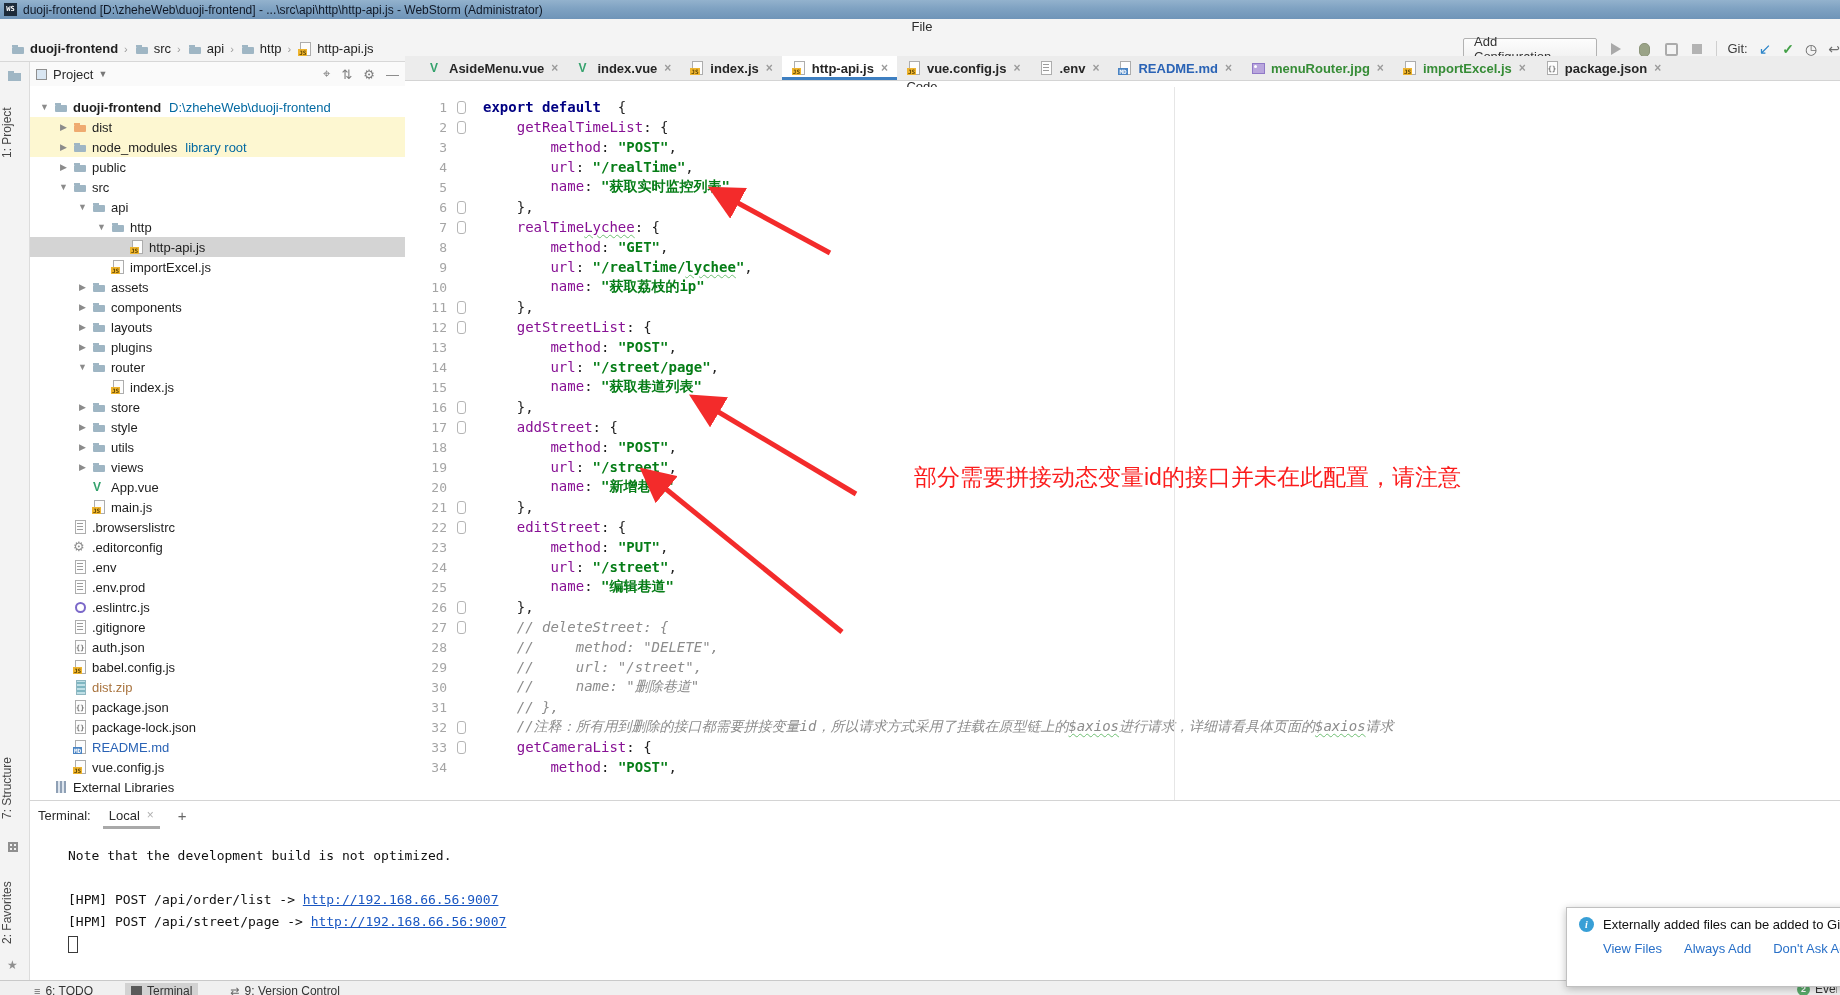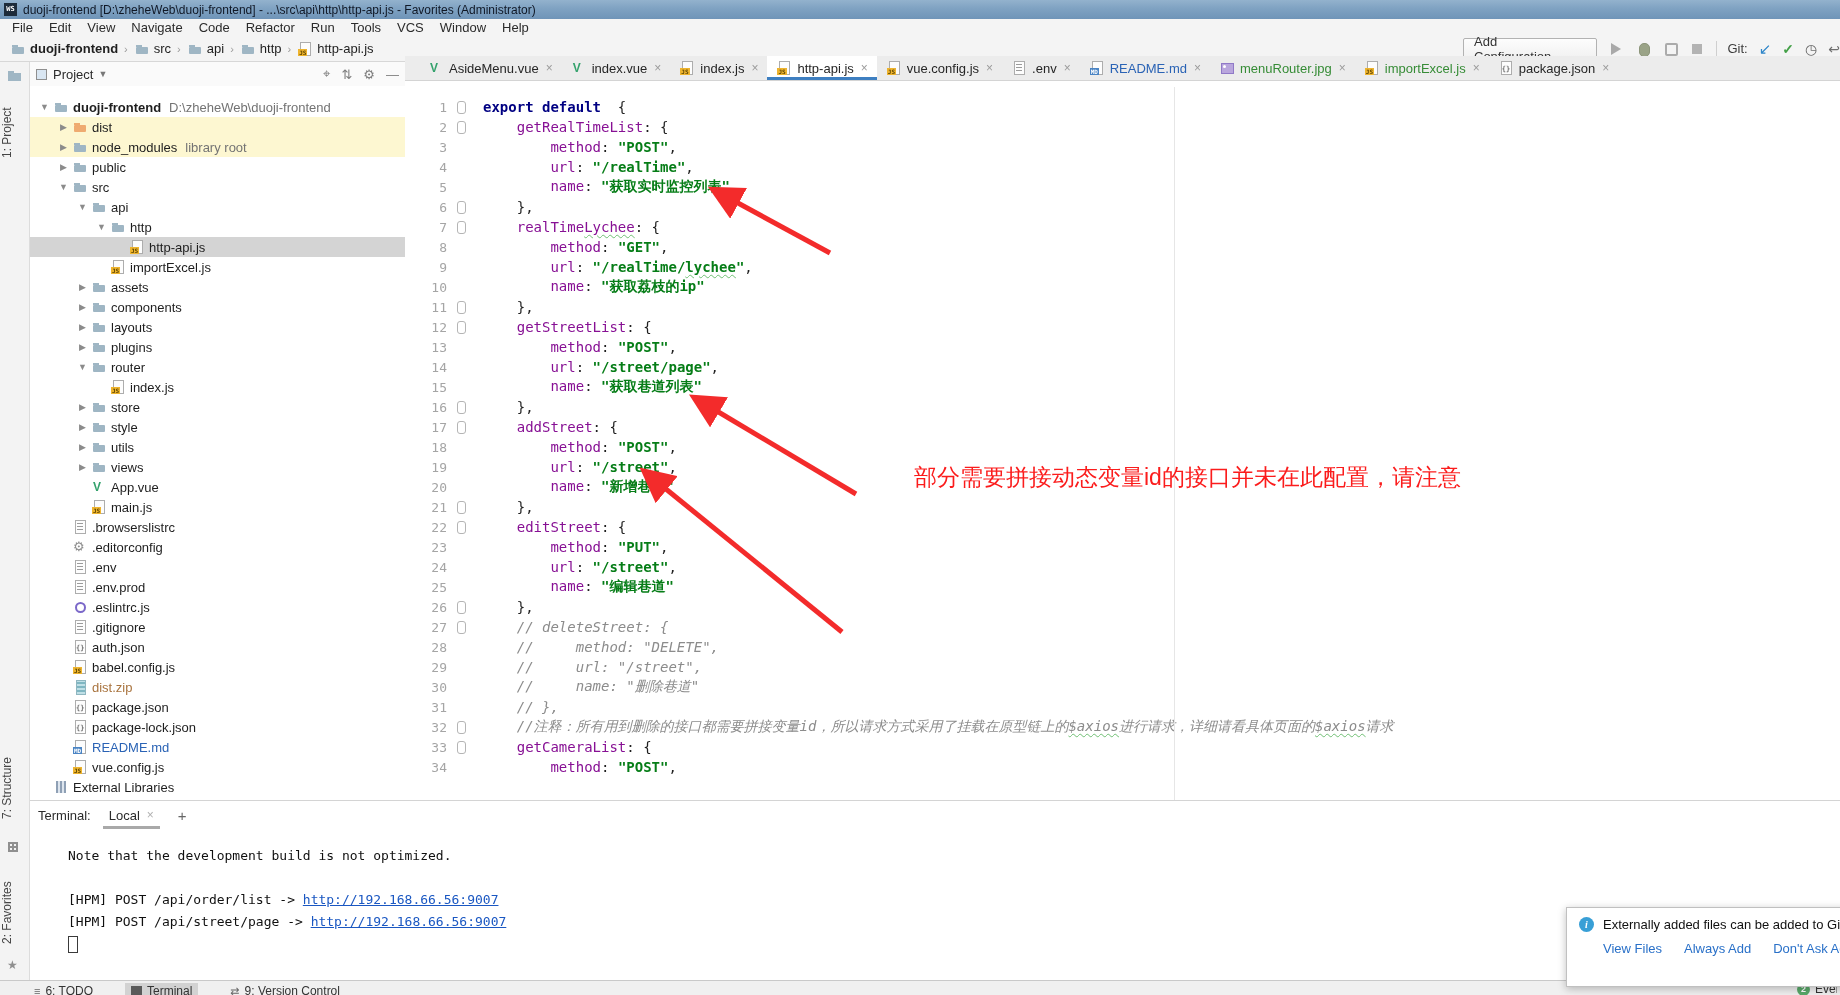--- a/index.html
+++ b/index.html
@@ -6,21 +6,21 @@
   #app{position:relative;width:1840px;height:995px;background:#fff;overflow:hidden;
        font-family:"Liberation Sans",sans-serif;font-size:13px;color:#1e1e1e;
        -webkit-font-smoothing:antialiased;}
   
   #titlebar{position:absolute;left:0;top:0;right:0;height:19px;
     background:linear-gradient(180deg,#93b2cd 0%,#7fa2c2 45%,#6f94b8 100%);
     display:flex;align-items:center;padding-left:4px;gap:6px;}
   .ws-icon{width:13px;height:13px;background:#1d2b3a;color:#fff;font:bold 7px/13px "DejaVu Sans Mono",monospace;text-align:center;flex:none;}
   #titlebar .ttl{font-size:12px;color:#101826;white-space:nowrap;}
   
-  #menubar{position:absolute;left:0;top:19px;right:0;height:17px;background:#f4f4f4;display:flex;align-items:center;padding-left:4px;}
+  #menubar{position:absolute;left:0;top:19px;right:0;height:17px;background:#f4f4f4;display:flex;align-items:center;padding-left:4px;flex-direction:column;}
   .menu-item{padding:0 8px;color:#2b2b2b;}
   
   #toolbar{position:absolute;left:0;top:36px;right:0;height:25px;background:#f4f4f4;border-bottom:1px solid #d7d7d7;}
   #crumbs{position:absolute;left:8px;top:0;height:25px;display:flex;align-items:center;gap:2px;white-space:nowrap;}
   .crumb{display:flex;align-items:center;gap:4px;padding:0 2px;}
   .crumb.first .clabel{font-weight:bold;}
   .csep{color:#9b9b9b;font-size:11px;padding:0 2px;}
   #run-controls{position:absolute;left:1463px;top:0;height:25px;display:flex;align-items:center;gap:11px;}
   #add-config{border:1px solid #b2b2b2;border-radius:2px;background:linear-gradient(#fdfdfd,#f1f1f1);
     height:19px;padding:0 10px;display:flex;align-items:center;color:#333;}
@@ -49,41 +49,41 @@
   .panel-sq{width:9px;height:9px;border:1px solid #8f8f8f;background:#d9e6f2;margin-right:6px;flex:none;}
   #proj-title{color:#2b2b2b;}
   .proj-caret{color:#777;font-size:9px;margin-left:5px;}
   #proj-hdr-icons{margin-left:auto;display:flex;gap:11px;color:#7e7e7e;font-size:13px;align-items:center;}
   #tree{position:absolute;left:0;top:24px;right:0;bottom:0;padding-top:11px;}
   .trow{height:20px;display:flex;align-items:center;white-space:nowrap;}
   .trow.sel{background:#d4d4d4;}
   .trow.hl{background:#fdf7d1;}
   .chev{width:17px;flex:none;text-align:center;color:#8b8b8b;font-size:9px;}
   .tlabel{margin-left:4px;}
-  .tsfx{margin-left:8px;color:#737373;}
+  .tsfx{margin-left:8px;color:#0369a1;}
   
   .icn{position:relative;display:inline-block;width:16px;height:16px;vertical-align:middle;flex:none;}
   .icn-folder::before{content:"";position:absolute;left:2px;top:6px;width:12px;height:7px;background:#9fb6c4;border-radius:1px;}
   .icn-folder::after{content:"";position:absolute;left:2px;top:4px;width:6px;height:2px;background:#9fb6c4;}
   .icn-folder-orange::before{content:"";position:absolute;left:2px;top:6px;width:12px;height:7px;background:#efab70;border-radius:1px;}
   .icn-folder-orange::after{content:"";position:absolute;left:2px;top:4px;width:6px;height:2px;background:#efab70;}
   .icn-js::before,.icn-text::before,.icn-json::before,.icn-md::before{content:"";position:absolute;left:3px;top:1px;width:9px;height:12px;background:#fdfdfd;border:1px solid #adadad;}
   .icn-js::after{content:"JS";position:absolute;left:1px;top:8px;padding:0 1px;background:#eeb42e;color:#5b4300;font:bold 6px/7px "DejaVu Sans Mono",monospace;}
   .icn-text::after{content:"";position:absolute;left:5px;top:4px;width:6px;height:7px;background:repeating-linear-gradient(#9b9b9b 0 1px,transparent 1px 3px);}
   .icn-json::after{content:"{}";position:absolute;left:4px;top:5px;color:#6f6f6f;font:bold 7px/8px "DejaVu Sans Mono",monospace;}
   .icn-md::after{content:"MD";position:absolute;left:1px;top:8px;padding:0 1px;background:#4a84c4;color:#fff;font:bold 6px/7px "DejaVu Sans Mono",monospace;}
   .icn-vue::before{content:"V";position:absolute;left:2px;top:1px;color:#35a26d;font:bold 12px/14px "Liberation Sans",sans-serif;}
   .icn-gear::before{content:"⚙";position:absolute;left:1px;top:0;color:#8f8f8f;font-size:13px;line-height:16px;}
   .icn-eslint::before{content:"";position:absolute;left:3px;top:3px;width:7px;height:7px;border:2px solid #7b68c9;border-radius:50%;}
   .icn-zip::before{content:"";position:absolute;left:4px;top:1px;width:8px;height:13px;background:repeating-linear-gradient(0deg,#bfdfe6 0 2px,#7fb6c2 2px 4px);border:1px solid #8fb6c0;}
   .icn-img::before{content:"";position:absolute;left:2px;top:3px;width:11px;height:9px;background:#b9a6dd;border:1px solid #9079c7;}
   .icn-img::after{content:"";position:absolute;left:4px;top:5px;width:3px;height:3px;border-radius:50%;background:#fff;}
   .icn-extlib::before{content:"";position:absolute;left:3px;top:2px;width:10px;height:12px;background:repeating-linear-gradient(90deg,#8fa0b5 0 2px,#dde5ee 2px 4px);}
   
-  #tabbar{position:absolute;left:405px;top:56px;right:0;height:24px;background:#ececec;border-bottom:1px solid #d4d4d4;display:flex;align-items:stretch;padding-left:14px;}
+  #tabbar{position:absolute;left:405px;top:56px;right:0;height:24px;background:#ececec;border-bottom:1px solid #d4d4d4;display:flex;align-items:stretch;padding-left:14px;font-weight:bold;}
   .tab{display:flex;align-items:center;gap:5px;padding:0 9px;color:#262626;white-space:nowrap;}
   .tab .tclose{color:#9b9b9b;font-size:12px;margin-left:2px;}
   .tab.active{background:#fff;box-shadow:inset 0 -3px 0 #3e7fc1;}
   #gutterbg{position:absolute;left:405px;top:87px;width:66px;bottom:195px;background:#f0f0f0;border-right:1px solid #ddd;}
   #codearea{position:absolute;left:405px;top:87px;right:0;bottom:195px;background:#fff;padding-top:10px;overflow:hidden;
     font-family:"DejaVu Sans Mono",monospace;font-size:14px;}
   #margin-guide{position:absolute;left:1174px;top:87px;bottom:195px;border-left:1px solid #e6e6e6;}
   .cl{height:20px;display:flex;align-items:center;white-space:pre;}
   .ln{width:42px;flex:none;text-align:right;color:#a5a5a5;font-size:13px;padding-right:4px;}
   .fold{width:20px;flex:none;display:flex;justify-content:center;}
@@ -132,21 +132,21 @@
   #notif-actions{margin:9px 0 0 24px;display:flex;gap:22px;white-space:nowrap;}
   .notif-link{color:#2970c8;font-size:13px;text-align:center;}
 </style>
 </head>
 <body>
 
 <div id="app">
 
   <div id="titlebar">
     <div class="ws-icon">WS</div>
-    <div class="ttl">duoji-frontend [D:\zheheWeb\duoji-frontend] - ...\src\api\http\http-api.js - Favorites (Administrator)</div>
+    <div class="ttl">duoji-frontend [D:\zheheWeb\duoji-frontend] - ...\src\api\http\http-api.js - WebStorm (Administrator)</div>
   </div>
 
   <div id="menubar">
       <span class="menu-item">File</span>
       <span class="menu-item">Edit</span>
       <span class="menu-item">View</span>
       <span class="menu-item">Navigate</span>
       <span class="menu-item">Code</span>
       <span class="menu-item">Refactor</span>
       <span class="menu-item">Run</span>

